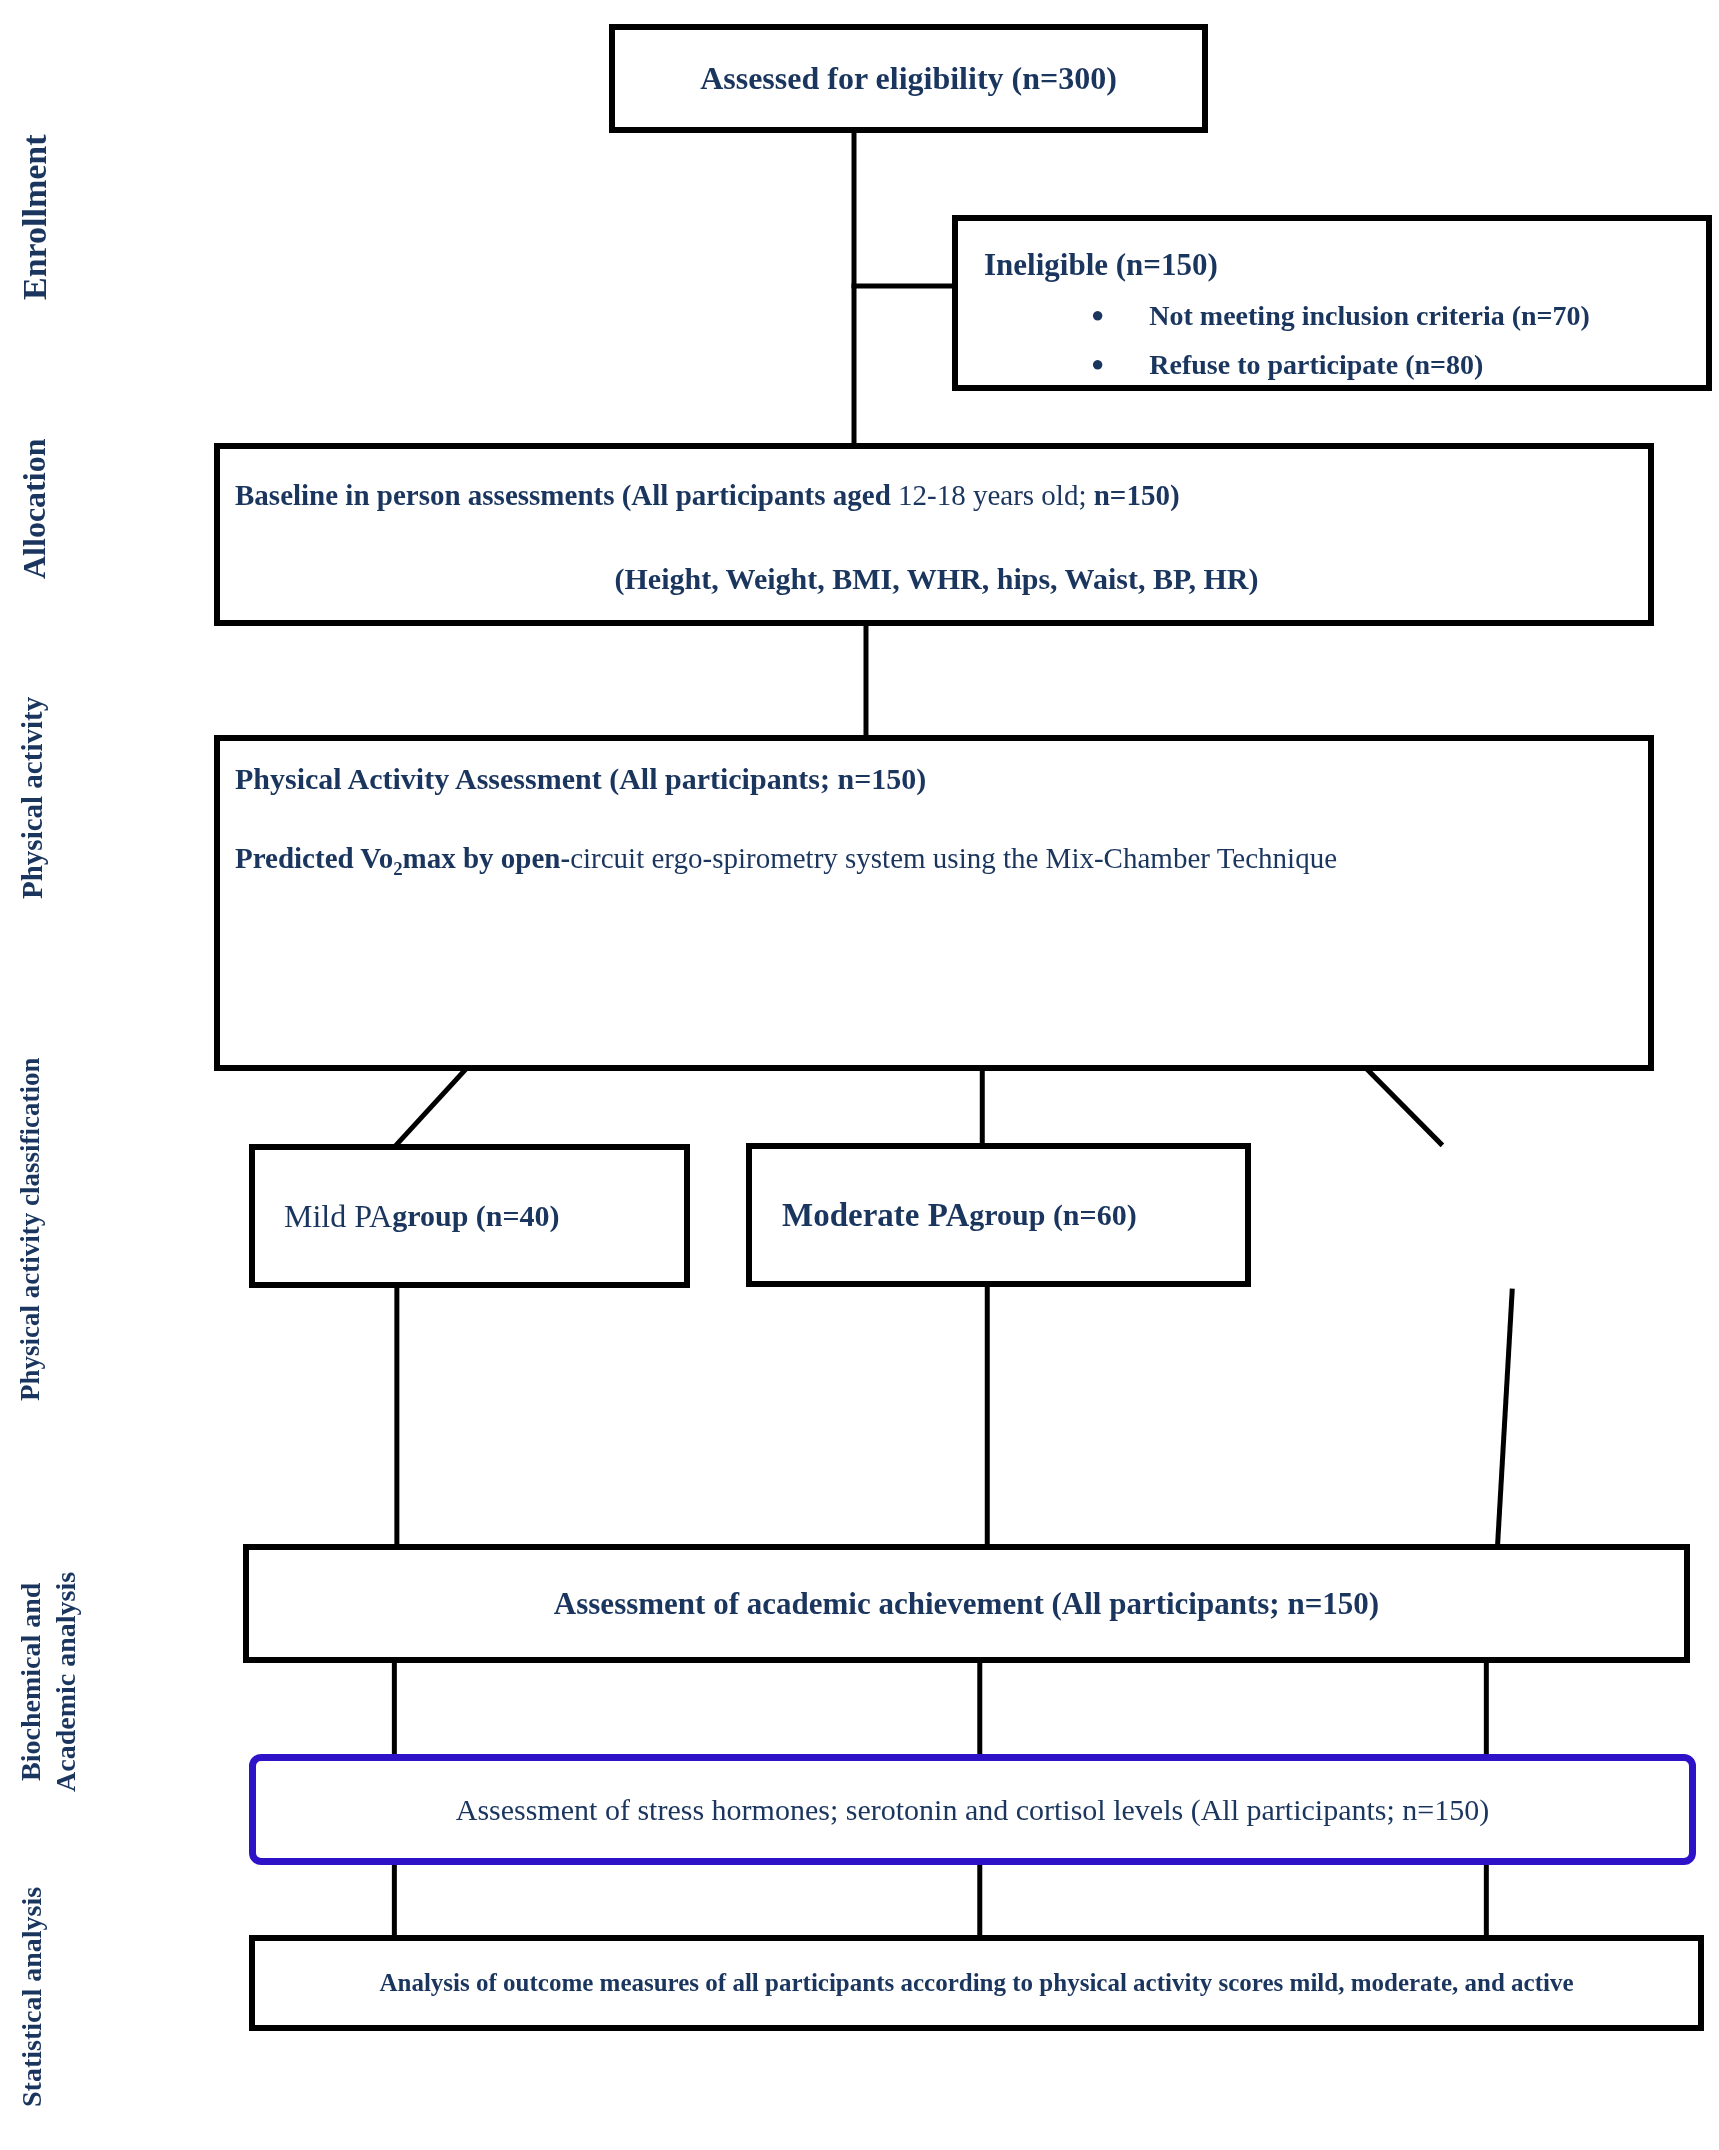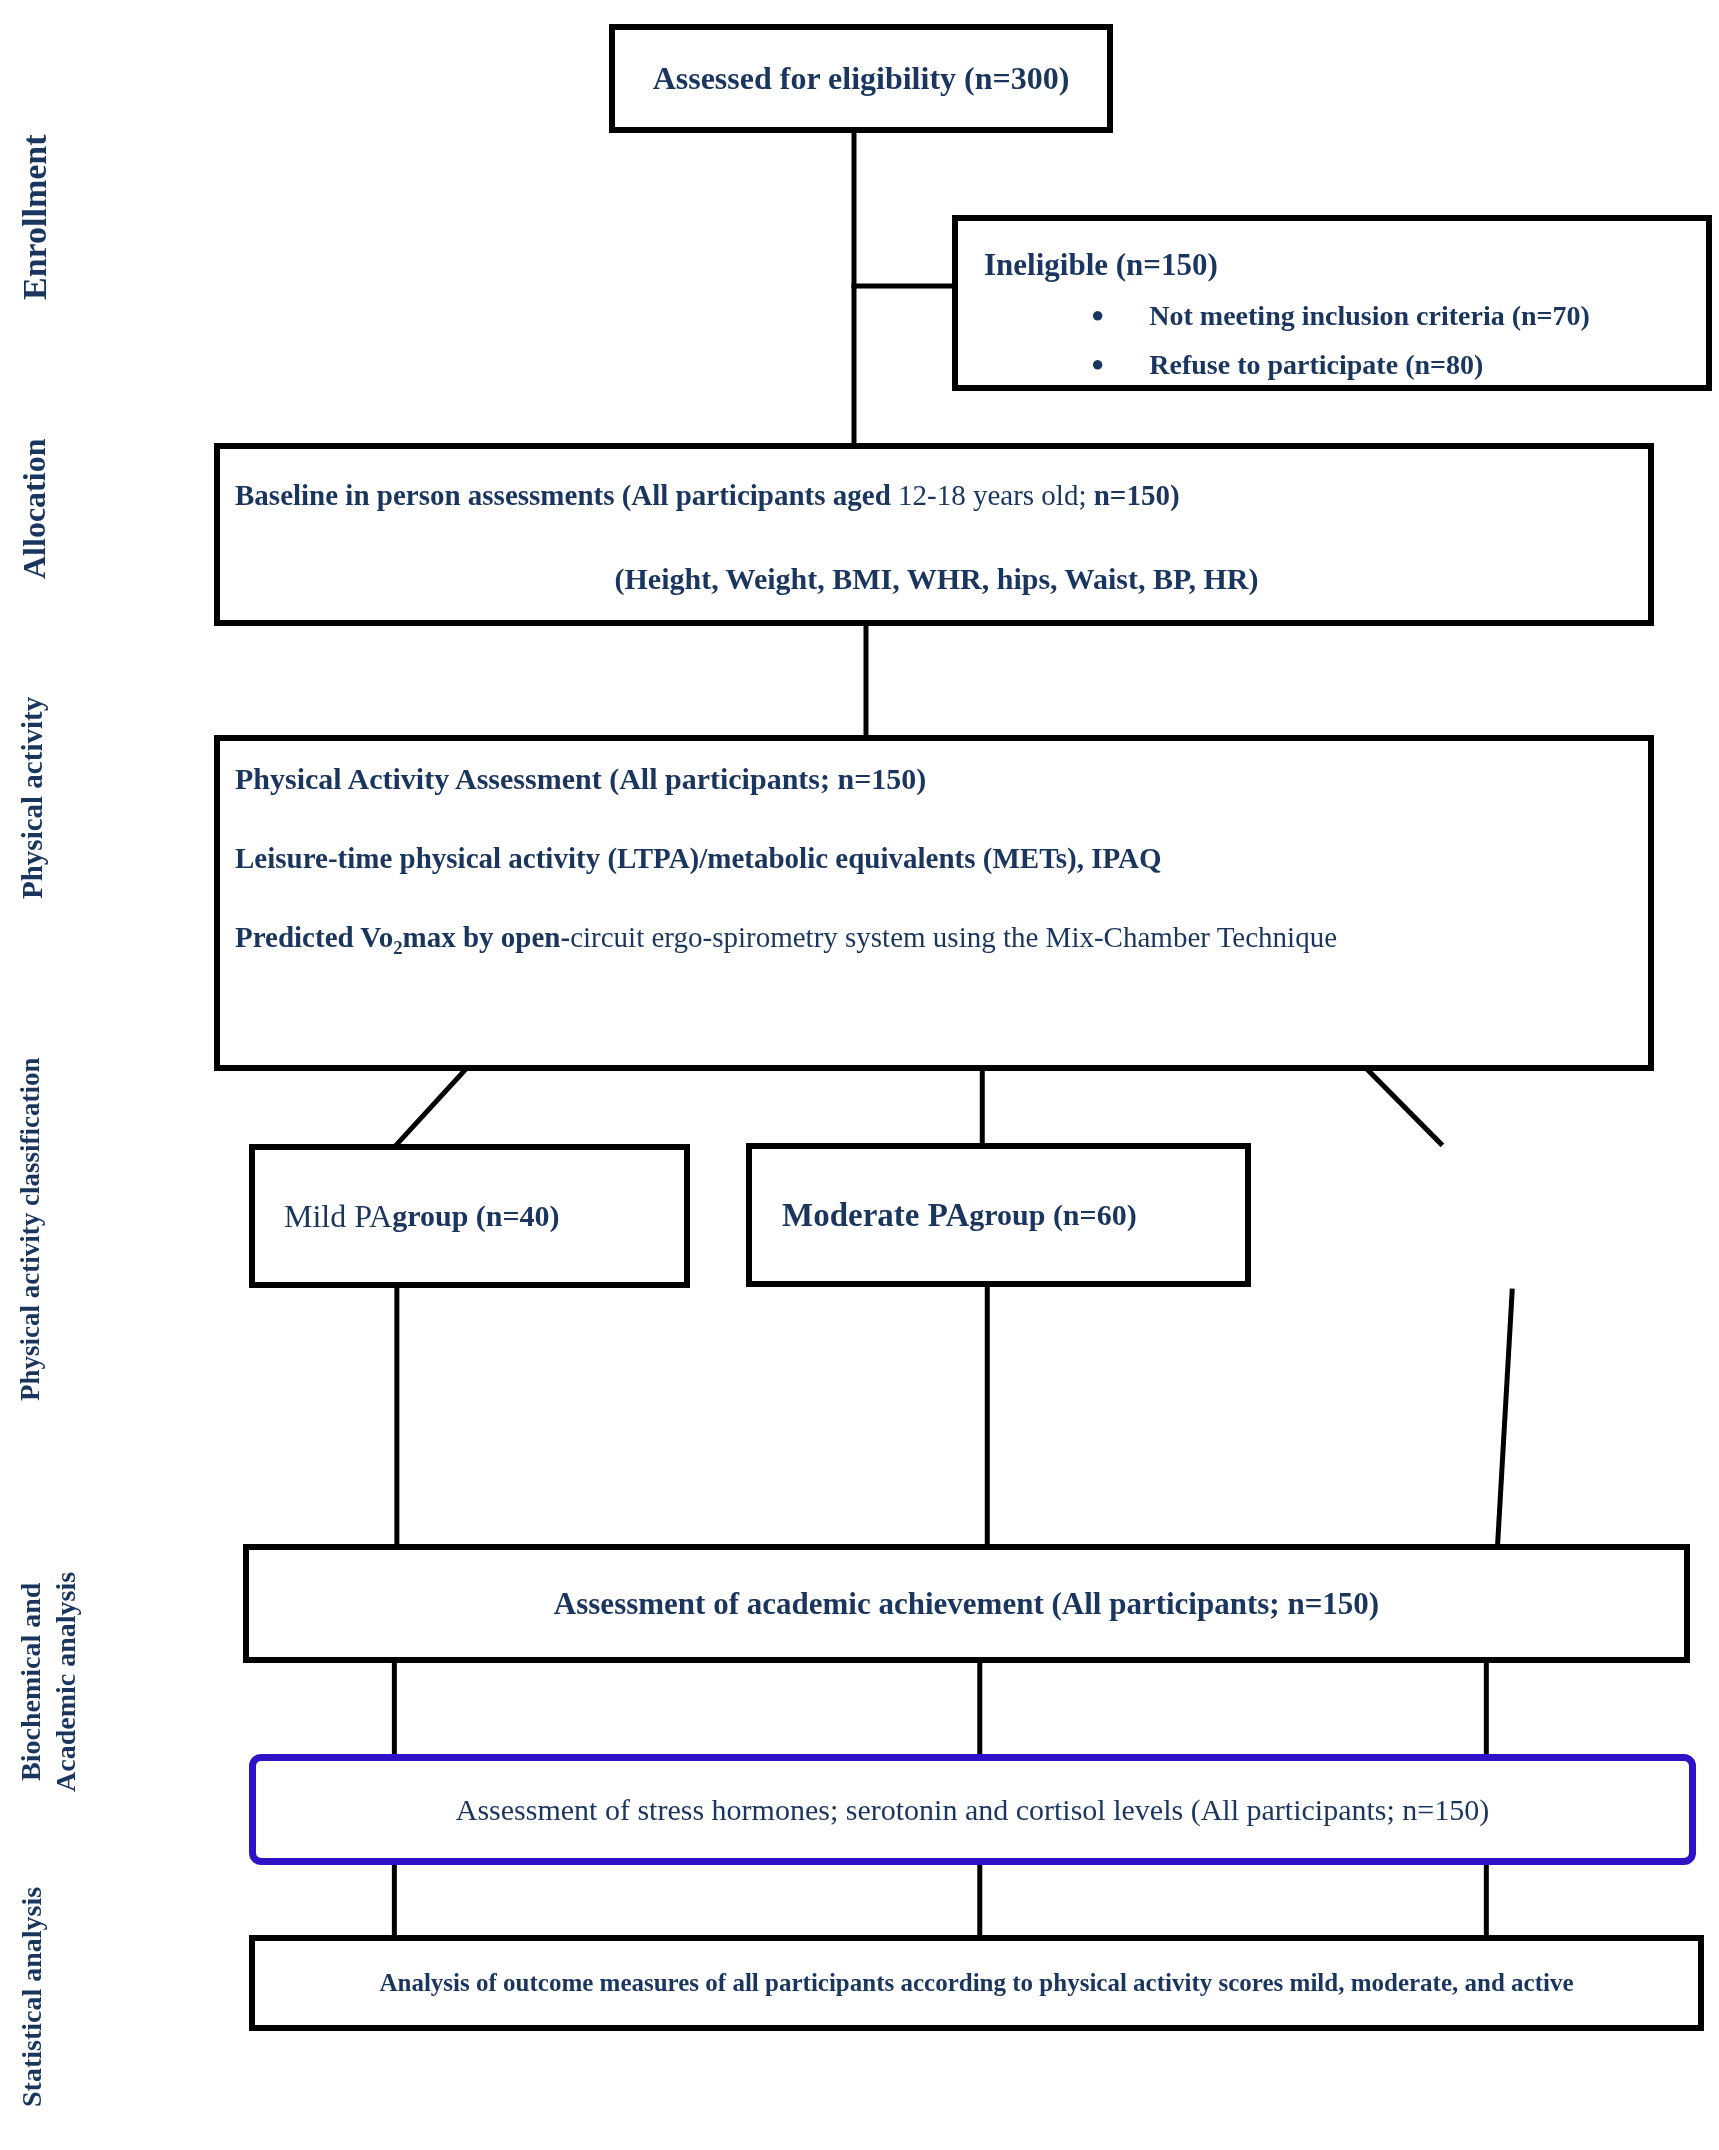--- a/index.html
+++ b/index.html
@@ -73,21 +73,21 @@
 
   <div class="side-label" style="left:14px;top:1011px;width:48px;height:437px;font-size:27px;">Physical activity classification</div>
 
   <div class="side-label" style="left:12.5px;top:1552px;width:88px;height:259px;font-size:28px;">
     <span>Biochemical and</span>
     <span>Academic analysis</span>
   </div>
 
   <div class="side-label" style="left:14px;top:1852px;width:48px;height:289px;font-size:28px;">Statistical analysis</div>
 
-  <div class="box center bold" style="left:609px;top:24px;width:504px;height:109px;font-size:32px;">Assessed for eligibility (n=300)</div>
+  <div class="box center bold" style="left:609px;top:24px;width:599px;height:109px;font-size:32px;">Assessed for eligibility (n=300)</div>
 
   <div class="box" style="left:952px;top:215px;width:760px;height:176px;padding:26px 10px 0 26px;">
     <div class="ineligible-title">Ineligible (n=150)</div>
     <div class="bullet-row">
       <span class="bullet">●</span>
       <span class="btxt">Not meeting inclusion criteria (n=70)</span>
     </div>
     <div class="bullet-row">
       <span class="bullet">●</span>
       <span class="btxt">Refuse to participate (n=80)</span>
@@ -96,21 +96,20 @@
 
   <div class="box" style="left:214px;top:443px;width:1440px;height:183px;padding:30px 10px 0 15px;">
     <div class="baseline-l1">
       <span class="bold">Baseline in person assessments (All participants aged </span><span>12-18 years old; </span><span class="bold">n=150)</span>
     </div>
     <div class="baseline-l2">(Height, Weight, BMI, WHR, hips, Waist, BP, HR)</div>
   </div>
 
   <div class="box" style="left:214px;top:735px;width:1440px;height:336px;padding:21px 7.5px 0 15px;display:flex;flex-direction:column;gap:46px;">
     <div class="pa-line bold" style="font-size:30px;">Physical Activity Assessment (All participants; n=150)</div>
-    <div class="pa-line bold">Leisure-time physical activity (LTPA)/metabolic equivalents (METs), IPAQ</div>
     <div class="pa-line">
       <span class="bold"><span>Predicted Vo</span><sub>2</sub><span>max by open-</span></span><span>circuit ergo-spirometry system using the Mix-Chamber Technique</span>
     </div>
   </div>
 
   <div class="box vcenter" style="left:215px;top:1144px;width:441px;height:144px;padding-left:29px;margin-left:34px;">
     <span style="font-size:32px;">Mild PA </span>
       <span class="bold" style="font-size:30px;">group (n=40)</span>
   </div>
 

